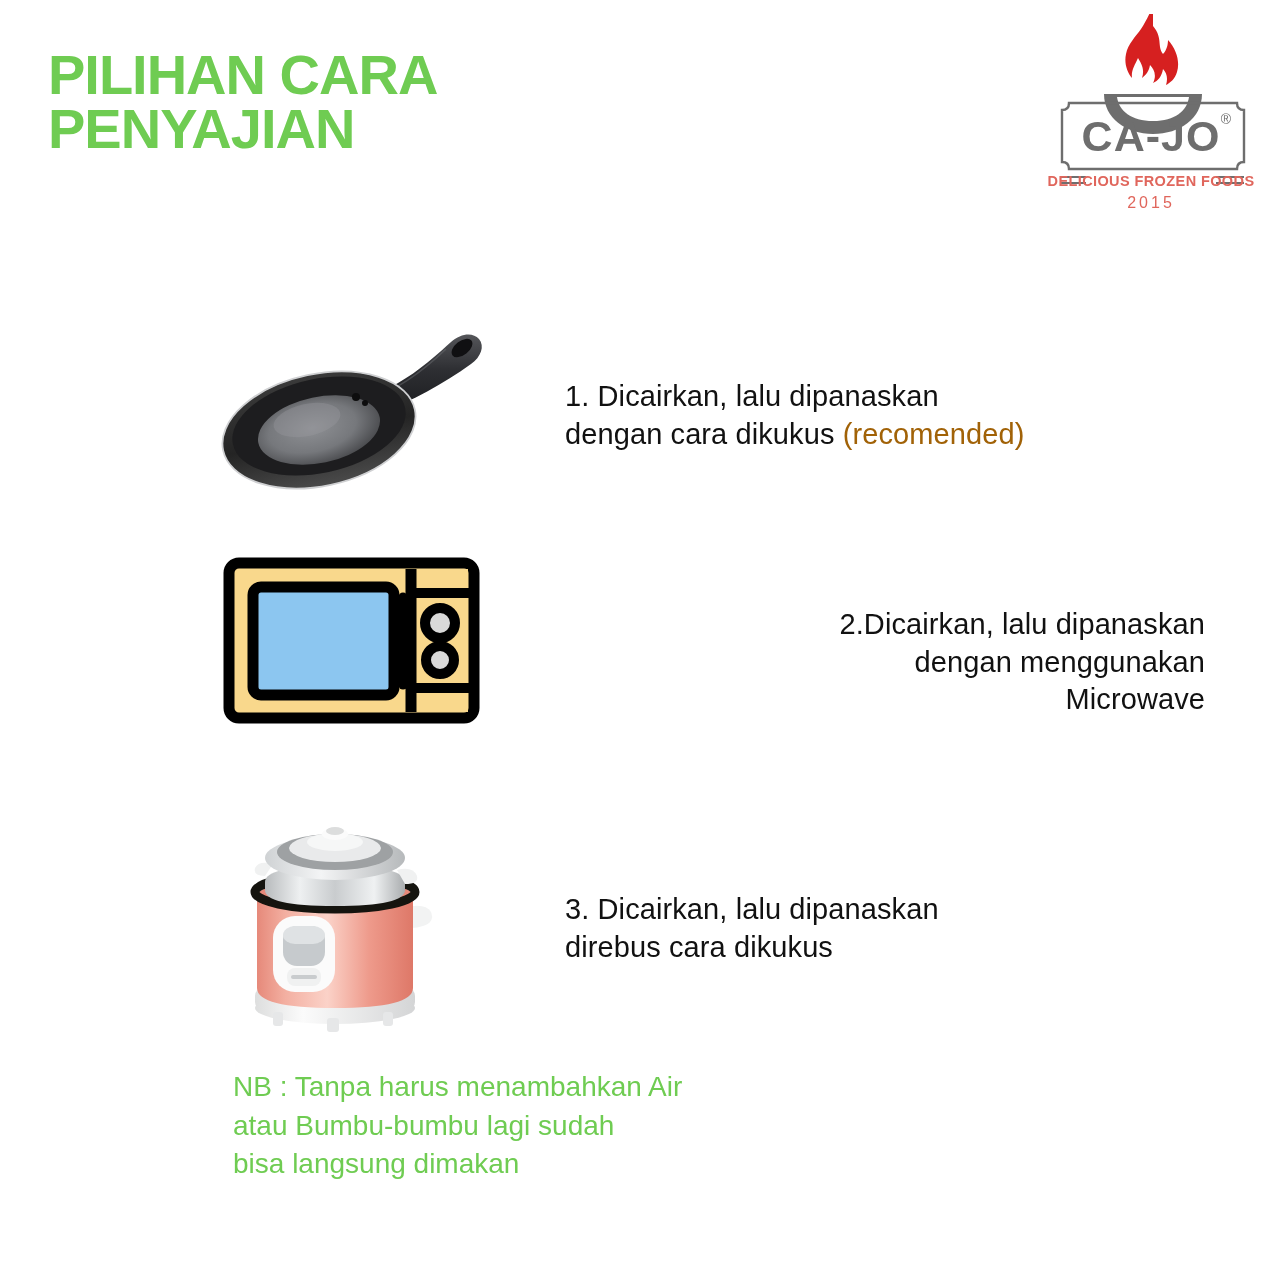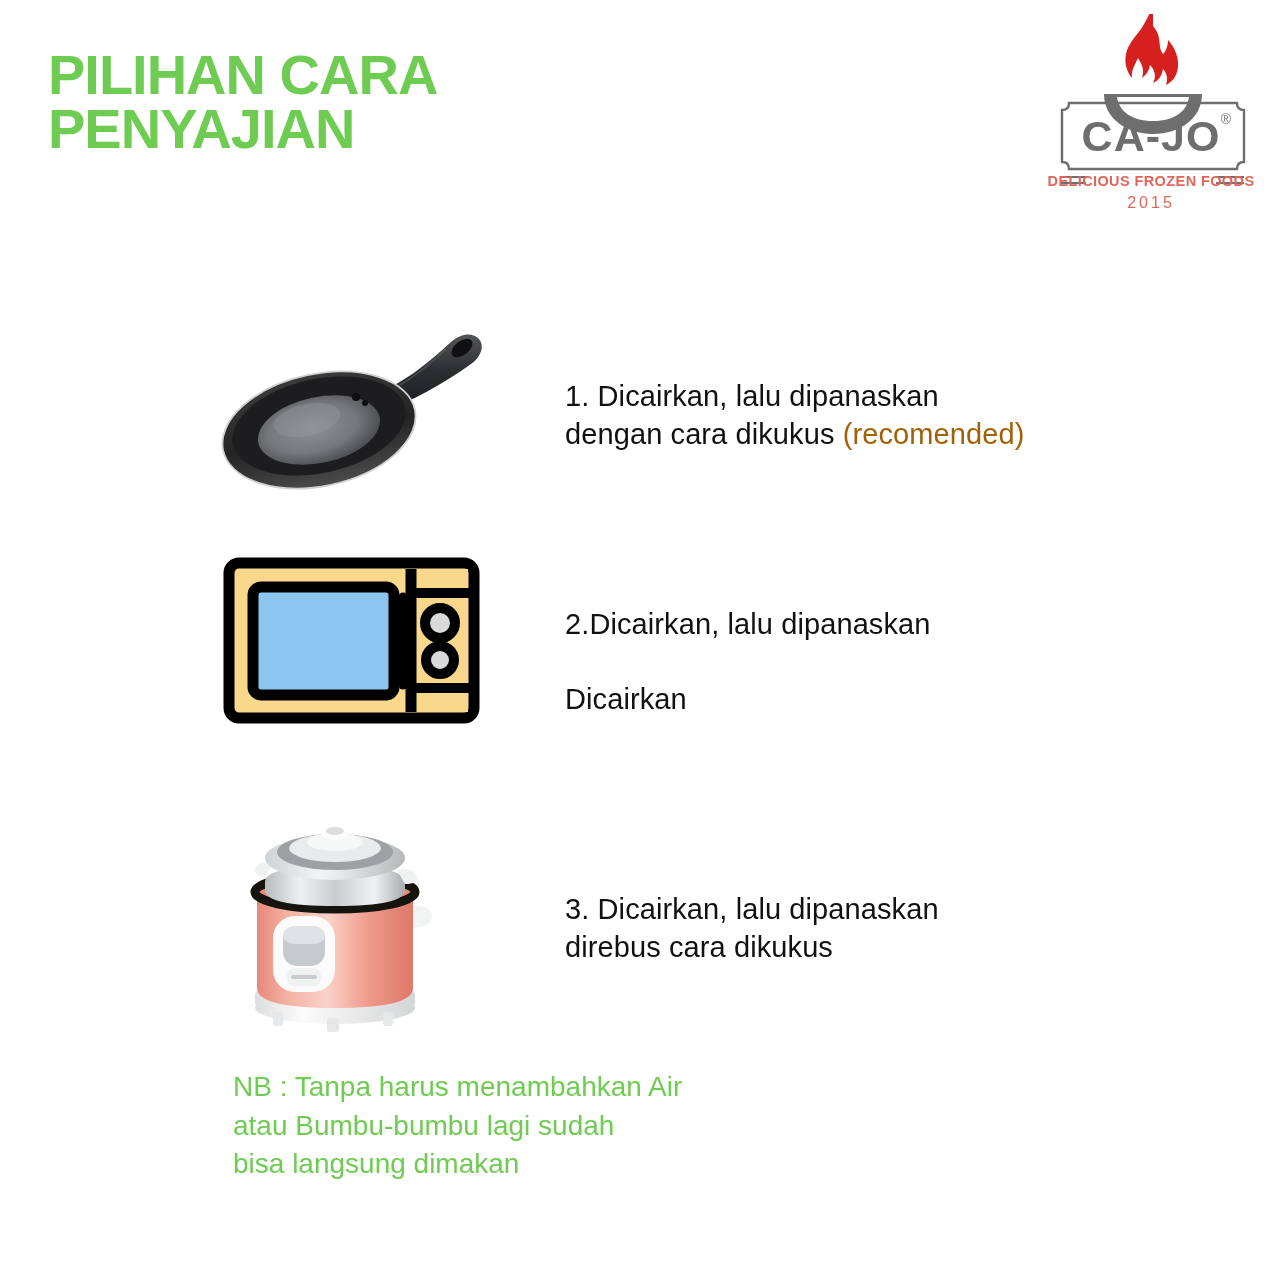--- a/index.html
+++ b/index.html
@@ -25,21 +25,21 @@
     margin:0;
   }
 
   
   .logo{position:absolute;right:22px;top:14px;width:210px;height:200px;}
   .logo svg{display:block;width:100%;height:100%;}
 
   
   .row{position:absolute;left:0;width:1280px;}
   .row-1{top:300px;height:230px;}
-  .row-2{top:545px;height:200px;}
+  .row-2{top:545px;height:200px;text-align:right;}
   .row-3{top:812px;height:240px;padding-left:36px;}
 
   .art{position:absolute;left:215px;top:0;width:320px;height:100%;}
   .art svg{display:block;}
 
   .steptext{
     position:absolute;left:565px;top:0;width:640px;
     font-family:Liberation Sans, sans-serif;
     font-size:29px;
     line-height:1.30;
@@ -161,21 +161,21 @@
           <rect x="196" y="24" width="57" height="143" fill="#F9D88C"></rect>
           <line x1="196" y1="24" x2="196" y2="167" stroke="#000000" stroke-width="11"></line>
           <line x1="196" y1="48" x2="259" y2="48" stroke="#000000" stroke-width="10"></line>
           <line x1="196" y1="143" x2="259" y2="143" stroke="#000000" stroke-width="10"></line>
           <line x1="188" y1="52" x2="188" y2="140" stroke="#000000" stroke-width="9" stroke-linecap="round"></line>
           <circle cx="225" cy="78" r="15" fill="#D9D9D9" stroke="#000000" stroke-width="10"></circle>
           <circle cx="225" cy="115" r="14" fill="#D9D9D9" stroke="#000000" stroke-width="10"></circle>
         </g>
       </svg>
     </div>
-    <div class="steptext step-2"><span>2.</span><span>Dicairkan, lalu dipanaskan</span><br><br><span>  Dicairkan</span>
+    <div class="steptext step-2"><span>2.</span><span>Dicairkan, lalu dipanaskan</span><br><span>  dengan menggunakan</span><br><span>  Microwave</span>
     </div>
   </div>
 
   <div class="row row-3">
     <div class="art">
       <svg width="320" height="240" viewBox="0 0 320 240" xmlns="http://www.w3.org/2000/svg">
         <defs>
           <linearGradient id="bodyG" x1="0" y1="0" x2="1" y2="0">
             <stop offset="0" stop-color="#E6897A"></stop>
             <stop offset="0.18" stop-color="#F3AFA1"></stop>

